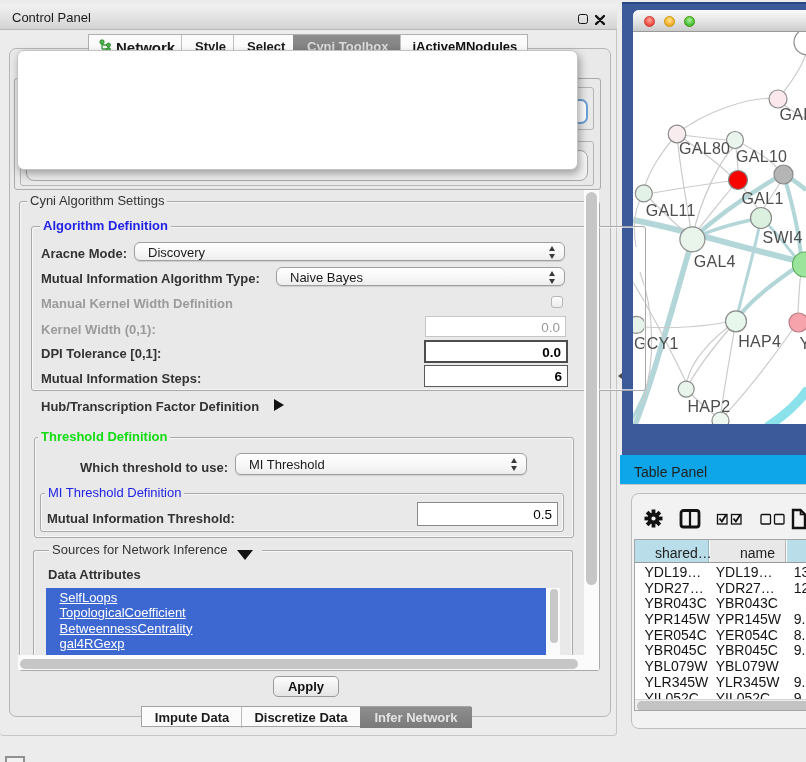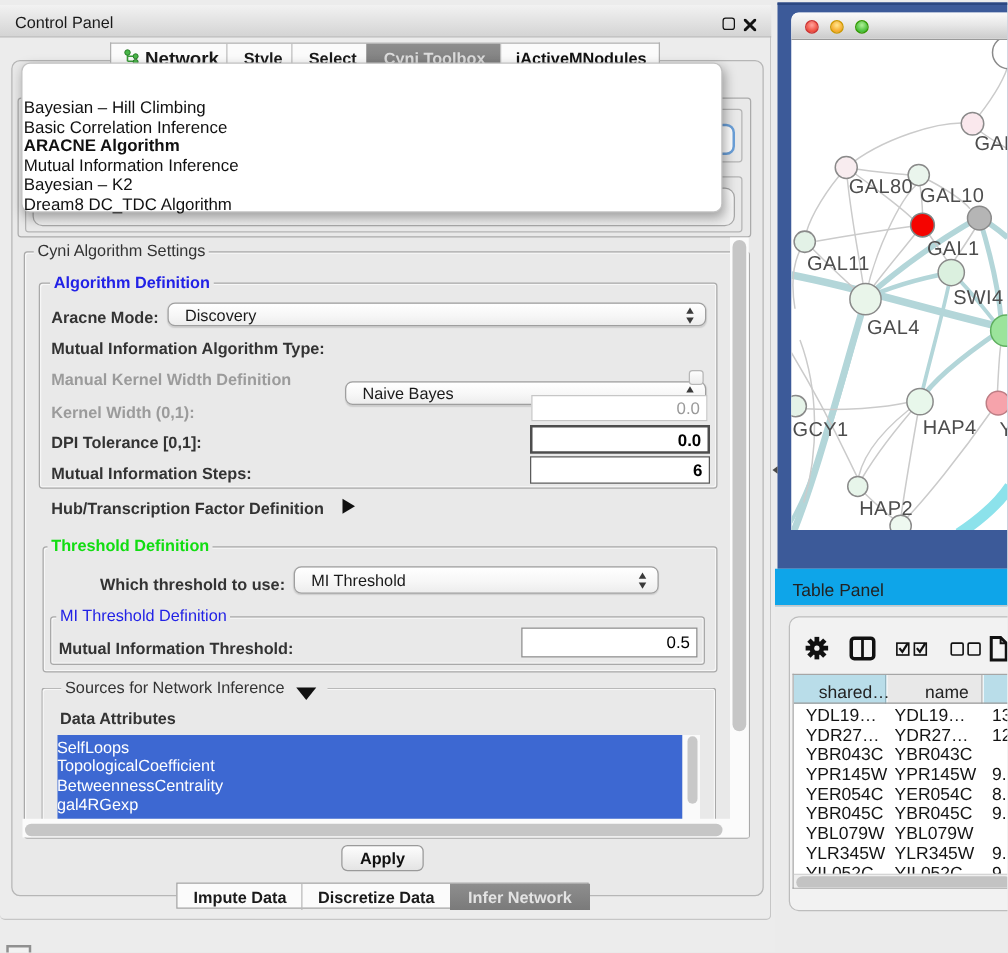--- a/index.html
+++ b/index.html
@@ -233,33 +233,33 @@
 <div class="abs" style="left:14px; top:78px; width:587px; height:112px; border:1px solid #ababab; border-radius:3px;"></div>
 <div class="abs" style="left:20px; top:87px; width:574px; height:43px; border:1px solid #b4b4b4; border-radius:3px;"></div>
 <div class="abs" style="left:26px; top:99px; width:562px; height:25px; border:2.5px solid #6ba0d9; border-radius:7px; background:#fff;"></div>
 <div class="abs" style="left:20px; top:141px; width:574px; height:45px; border:1px solid #b4b4b4; border-radius:3px;"></div>
 <div class="abs" style="left:26px; top:150px; width:562px; height:31px; border:1px solid #a9a9a9; border-radius:8px; background:linear-gradient(#fdfdfd,#eeeeee);"></div>
 
 <div class="grp" style="left:19px; top:201px; width:581px; height:470px;">
   <span class="grplbl" style="left:7px;">Cyni Algorithm Settings</span>
 </div>
 
-<div class="grp" style="left:31px; top:226px; width:543px; height:165px;">
+<div class="grp" style="left:31px; top:226px; width:615px; height:165px;">
   <span class="grplbl" style="left:8px; color:#2222e6; font-weight:bold;">Algorithm Definition</span>
 </div>
 <div class="blbl" style="left:41px; top:246px;">Aracne Mode:</div>
 <div class="combo" style="left:134px; top:242px; width:431px; height:19px;">
   <span class="ctext">Discovery</span>
   <span class="step" style="right:8px; top:2px;">
       <span class="up"></span>
       <span class="dn"></span>
     </span>
 </div>
 <div class="blbl" style="left:41px; top:271px;">Mutual Information Algorithm Type:</div>
-<div class="combo" style="left:276px; top:267px; width:289px; height:19px;margin-top:38px;">
+<div class="combo" style="left:276px; top:267px; width:289px; height:19px;">
   <span class="ctext">Naive Bayes</span>
   <span class="step" style="right:8px; top:2px;">
       <span class="up"></span>
       <span class="dn"></span>
     </span>
 </div>
 <div class="blbl" style="left:41px; top:296px; color:#9b9b9b;">Manual Kernel Width Definition</div>
 <div class="abs" style="left:551px; top:296px; width:12px; height:12px; border:1px solid #b7b7b7; border-radius:3px; background:linear-gradient(#fdfdfd,#ececec);"></div>
 <div class="blbl" style="left:41px; top:322px; color:#9b9b9b;">Kernel Width (0,1):</div>
 <div class="field" style="left:425px; top:316px; width:141px; height:21px; border:1px solid #c6c6c6;">
@@ -297,21 +297,21 @@
     <span style="color:#000;">0.5</span>
   </div>
 
 <div class="grp" style="left:33px; top:550px; width:540px; height:107px; border-bottom:none; border-radius:3px 3px 0 0;">
   <span class="grplbl" style="left:15px;">Sources for Network Inference</span>
 </div>
 <div class="abs" style="left:230px; top:543px; width:32px; height:13px; background:#e9e9e9;"></div>
 <div class="abs" style="left:237px; top:550px; width:0; height:0; border-left:8px solid transparent; border-right:8px solid transparent; border-top:10px solid #111;"></div>
 <div class="blbl" style="left:48px; top:567px; font-size:13px;">Data Attributes</div>
 <div class="abs" style="left:45.5px; top:587.5px; width:500.5px; height:68.5px; background:#3d68d2; color:#fff; font-size:13px; overflow:hidden;">
-  <div style="padding:2px 0 0 0; line-height:15.5px;">SelfLoops<br>TopologicalCoefficient<br>BetweennessCentrality<br>gal4RGexp</div>
+  <div style="padding:2px 0 0 14px; line-height:15.5px;text-decoration:underline;">SelfLoops<br>TopologicalCoefficient<br>BetweennessCentrality<br>gal4RGexp</div>
 </div>
 <div class="abs" style="left:546px; top:587.5px; width:14px; height:68.5px; background:#fafafa;"></div>
 <div class="abs" style="left:549.5px; top:589px; width:8.5px; height:54px; background:#c8c8c8; border-radius:4.5px;"></div>
 
 <div class="abs" style="left:584px; top:190px; width:15px; height:480px; background:#fbfbfb;"></div>
 <div class="abs" style="left:586px; top:192px; width:11px; height:393px; background:#c6c6c6; border-radius:5.5px;"></div>
 <div class="abs" style="left:18px; top:654.5px; width:566px; height:15.5px; background:#fbfbfb;"></div>
 <div class="abs" style="left:20px; top:658.5px; width:558px; height:10px; background:#c6c6c6; border-radius:5px;"></div>
 
 <div class="abs" style="left:273px; top:676px; width:66px; height:21px; background:linear-gradient(#fdfdfd,#e4e4e4); border:1px solid #9a9a9a; border-radius:5px; text-align:center; font-size:13px; color:#111; line-height:20px; font-weight:bold;">Apply</div>
@@ -322,21 +322,13 @@
   <div class="abs" style="left:0; top:3px; width:100px; text-align:center; font-size:13px; font-weight:bold; color:#1a1a1a;">Impute Data</div>
   <div class="abs" style="left:100px; top:3px; width:118px; text-align:center; font-size:13px; font-weight:bold; color:#1a1a1a;">Discretize Data</div>
   <div class="abs" style="left:218px; top:3px; width:112px; text-align:center; font-size:13px; font-weight:bold; color:#e3e3e3;">Infer Network</div>
 </div>
 
 <div class="abs" style="left:617.5px; top:372.5px; width:0; height:0; border-top:3px solid transparent; border-bottom:3px solid transparent; border-right:4.5px solid #4a4a4a;"></div>
 
 <div class="abs" style="left:5px; top:756px; width:20px; height:16px; border:2px solid #909090; background:#f2f2f2;"></div>
 
 <div class="abs" style="left:17px; top:50px; width:561px; height:120px; background:#fff; border:1px solid #c2c2c2; border-radius:7px; box-shadow:2px 4px 9px rgba(0,0,0,0.35); z-index:10;">
-  <div class="abs" style="left:1px; top:27px; font-size:13.5px; color:#111; line-height:15.5px; white-space:nowrap;">
-    Bayesian – Hill Climbing<br>
-    Basic Correlation Inference<br>
-    <b>ARACNE Algorithm</b><br>
-    Mutual Information Inference<br>
-    Bayesian – K2<br>
-    Dream8 DC_TDC Algorithm
-  </div>
 </div>
 
 </body></html>

